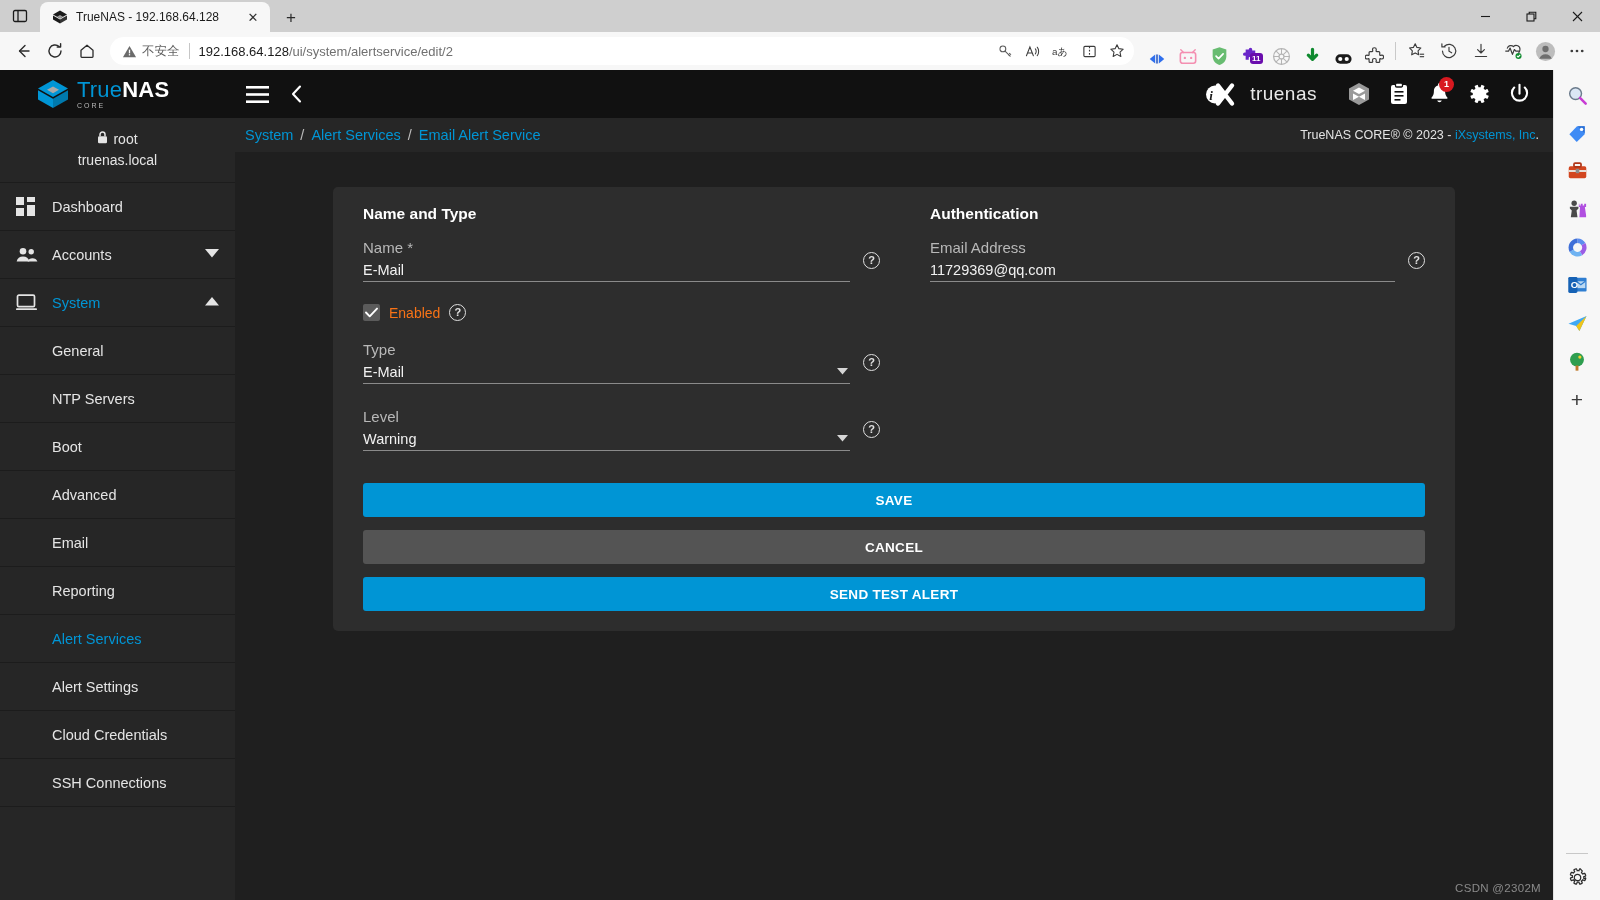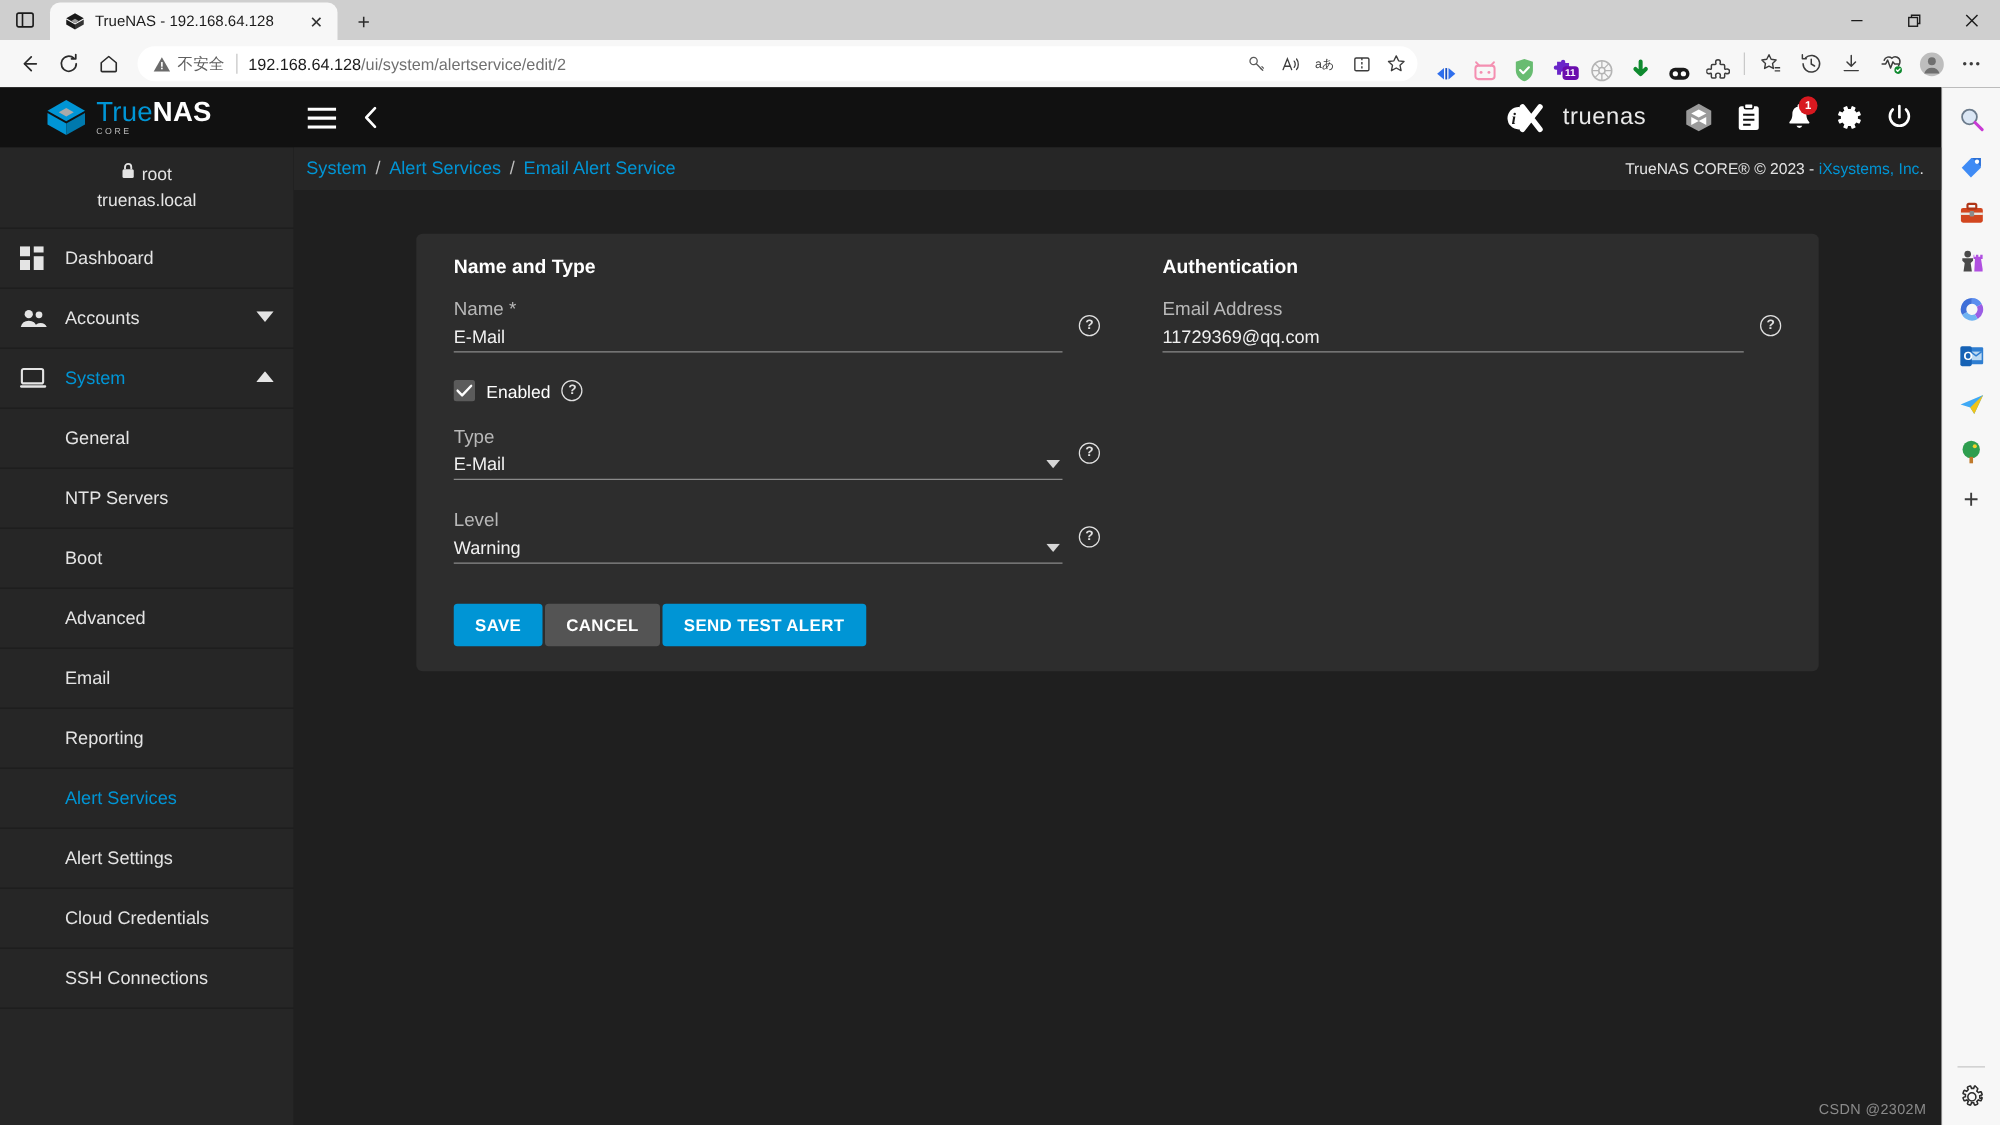--- a/index.html
+++ b/index.html
@@ -158,28 +158,28 @@
     font-size: 11px; display: flex; align-items: center; justify-content: center;
     font-weight: 700; line-height: 1;
   }
 
   .checkrow { display: flex; align-items: center; gap: 9px; margin: 22px 0 20px; }
   .cbox {
     width: 17px; height: 17px; background: #5b5b5b; border-radius: 2px;
     display: flex; align-items: center; justify-content: center;
   }
   .cbox svg { display: block; }
-  .check-label { color: #ffffff; font-size: 14px; }
+  .check-label { color: #f97316; font-size: 14px; }
   .help-inline {
     width: 17px; height: 17px; border: 1.6px solid #e0e0e0; border-radius: 50%;
     color: #e0e0e0; font-size: 11px; display: flex; align-items: center;
     justify-content: center; font-weight: 700; line-height: 1;
   }
 
-  .btnrow { display: flex; gap: 2px; padding: 26px 14px 0; }
+  .btnrow { display: flex; gap: 13px; padding: 26px 14px 0; flex-direction: column; }
   .btn {
     height: 34px; border-radius: 3px; padding: 0 17px; display: flex;
     align-items: center; justify-content: center; font-size: 13.5px;
     font-weight: 700; letter-spacing: .3px; color: #fff; border: none;
     font-family: "Liberation Sans", sans-serif;
   }
   .btn.primary { background: #0095d5; }
   .btn.neutral { background: #545454; }
 
   .watermark {

